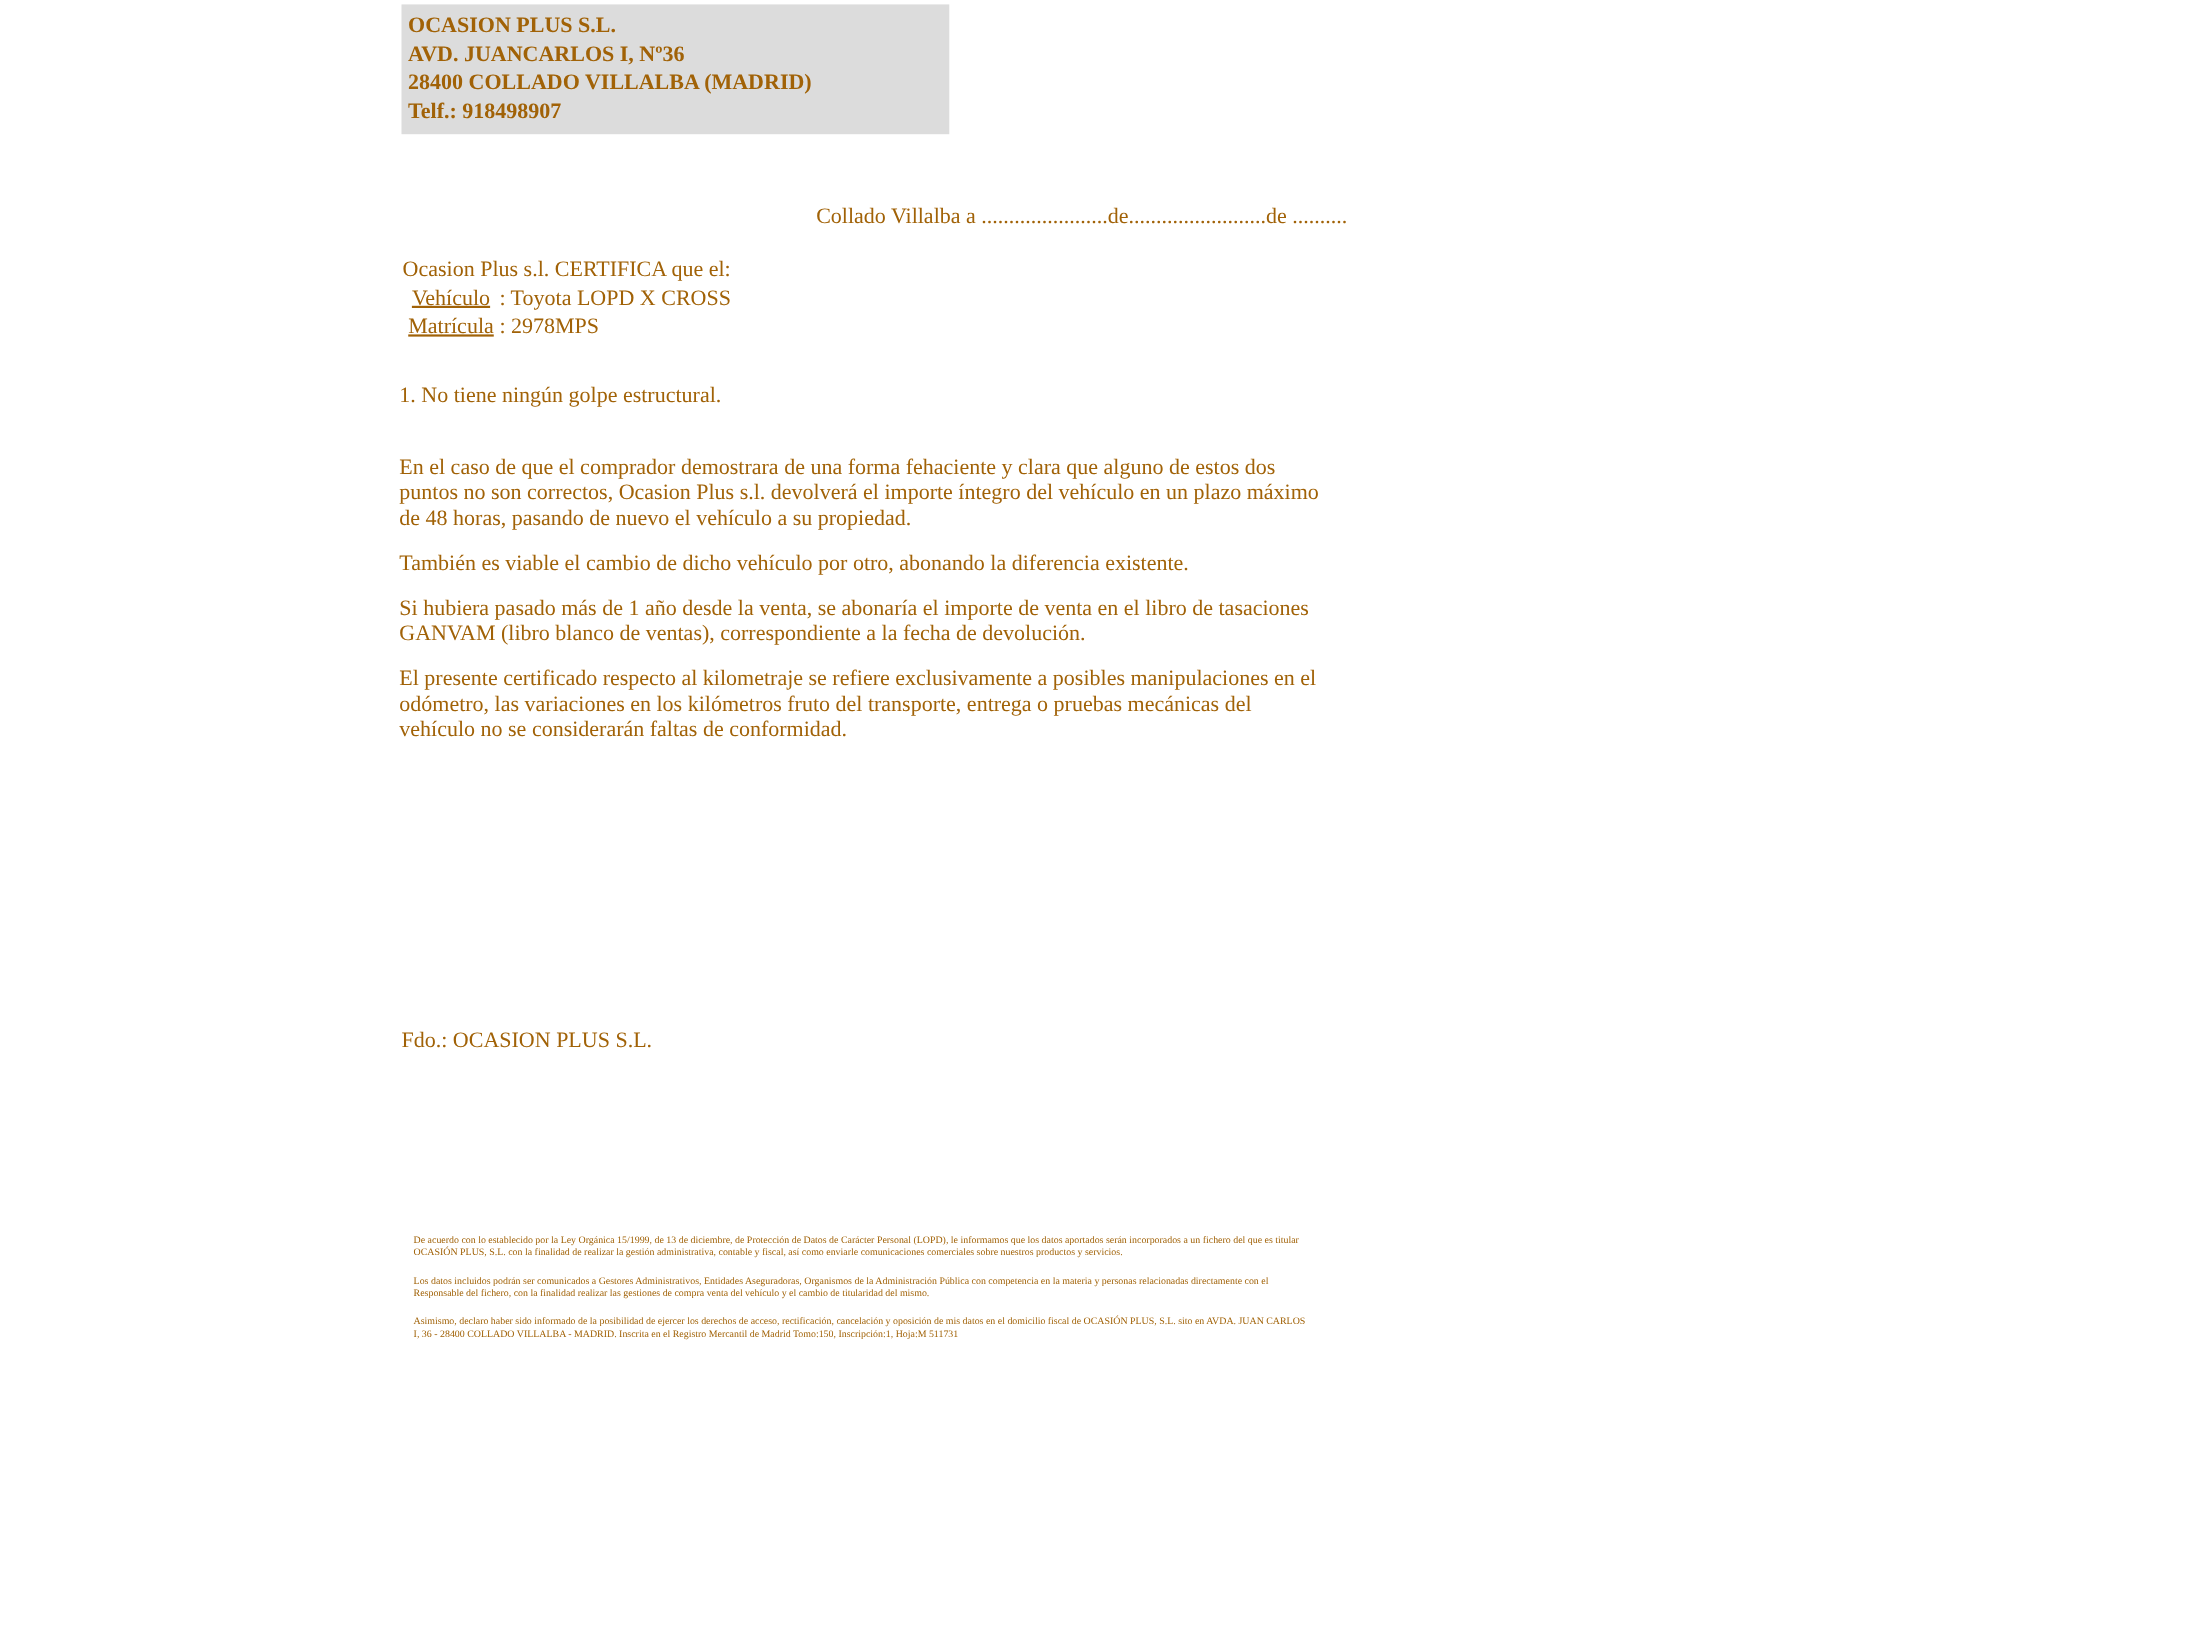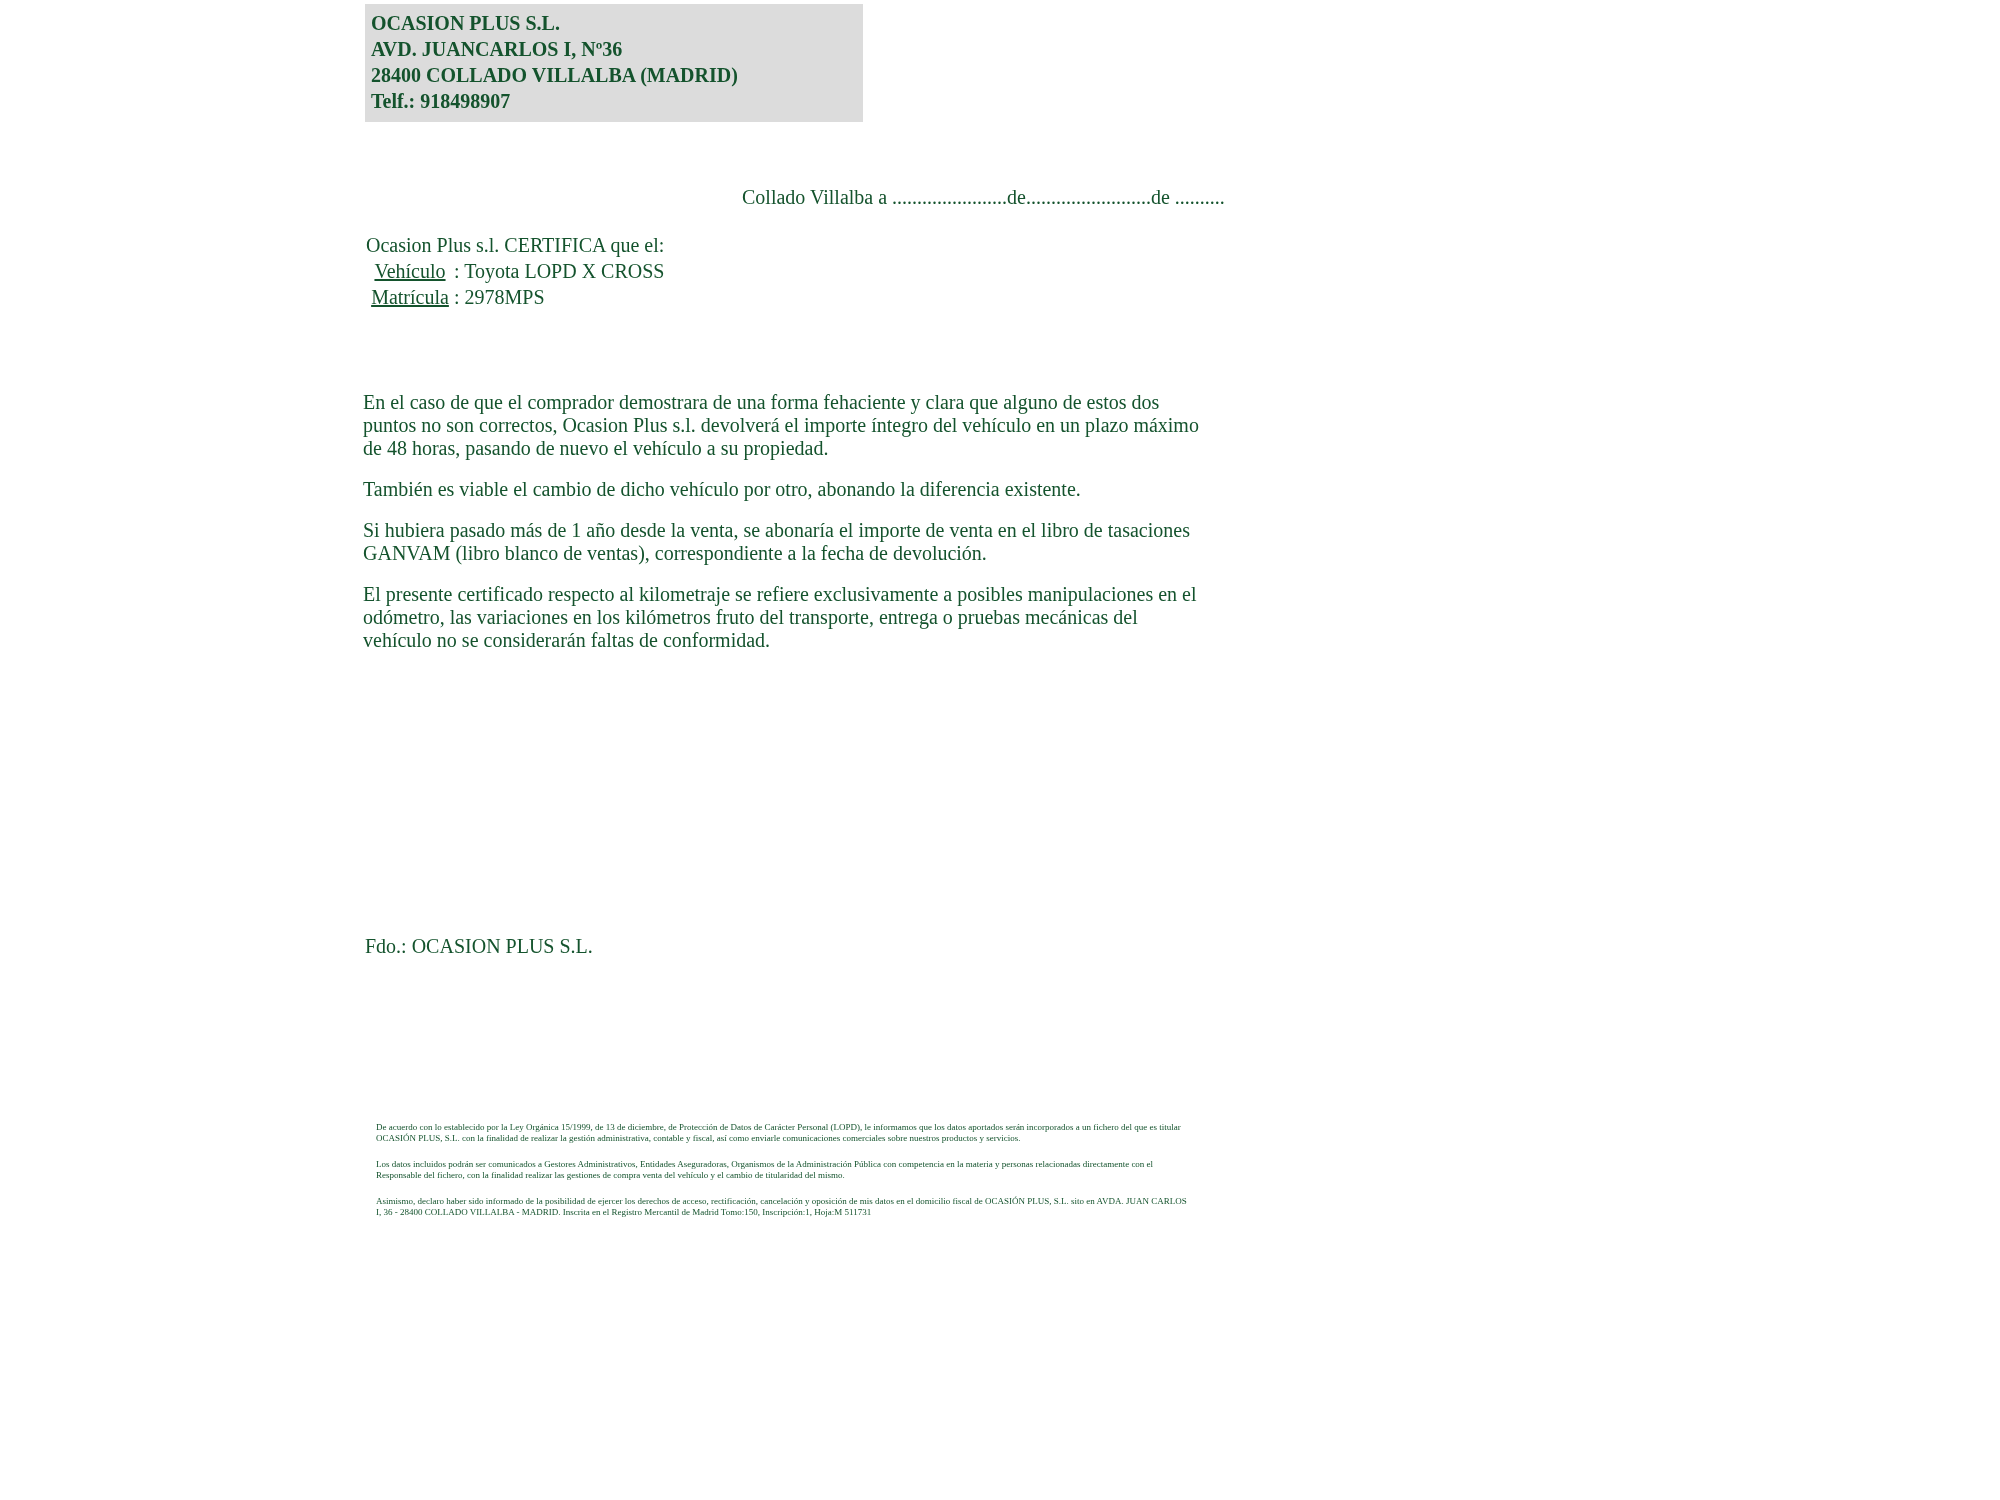--- a/index.html
+++ b/index.html
@@ -3,21 +3,21 @@
 <meta charset="utf-8">
 <style>
   * { margin: 0; padding: 0; box-sizing: border-box; }
   html, body { background: #ffffff; }
   .page {
     position: relative;
     width: 2000px;
     height: 1500px;
     background: #ffffff;
     font-family: "Liberation Serif", "DejaVu Serif", serif;
-    color: #14532d;
+    color: #a16207;
     overflow: hidden;
   }
   .header-box {
     position: absolute;
     left: 365px;
     top: 4px;
     width: 498px;
     background: #dcdcdc;
     padding: 6px 0 8px 6px;
     font-weight: bold;
@@ -93,20 +93,21 @@
     <div>Ocasion Plus s.l. CERTIFICA que el:</div>
     <div>
       <span class="kv-label-wrap"><span class="u">Vehículo</span></span><span>: Toyota LOPD X CROSS</span>
     </div>
     <div>
       <span class="kv-label-wrap"><span class="u">Matrícula</span></span><span>: 2978MPS</span>
     </div>
   </div>
 
   <div class="body-text">
+    <p>1. No tiene ningún golpe estructural.</p>
     <p class="gap-big">En el caso de que el comprador demostrara de una forma fehaciente y clara que alguno de estos dos puntos no son correctos, Ocasion Plus s.l. devolverá el importe íntegro del vehículo en un plazo máximo de 48 horas, pasando de nuevo el vehículo a su propiedad.</p>
     <p>También es viable el cambio de dicho vehículo por otro, abonando la diferencia existente.</p>
     <p>Si hubiera pasado más de 1 año desde la venta, se abonaría el importe de venta en el libro de tasaciones GANVAM (libro blanco de ventas), correspondiente a la fecha de devolución.</p>
     <p>El presente certificado respecto al kilometraje se refiere exclusivamente a posibles manipulaciones en el odómetro, las variaciones en los kilómetros fruto del transporte, entrega o pruebas mecánicas del vehículo no se considerarán faltas de conformidad.</p>
   </div>
 
   <div class="signature">Fdo.: OCASION PLUS S.L.</div>
 
   <div class="legal-footer">
     <p>De acuerdo con lo establecido por la Ley Orgánica 15/1999, de 13 de diciembre, de Protección de Datos de Carácter Personal (LOPD), le informamos que los datos aportados serán incorporados a un fichero del que es titular OCASIÓN PLUS, S.L. con la finalidad de realizar la gestión administrativa, contable y fiscal, así como enviarle comunicaciones comerciales sobre nuestros productos y servicios.</p>

